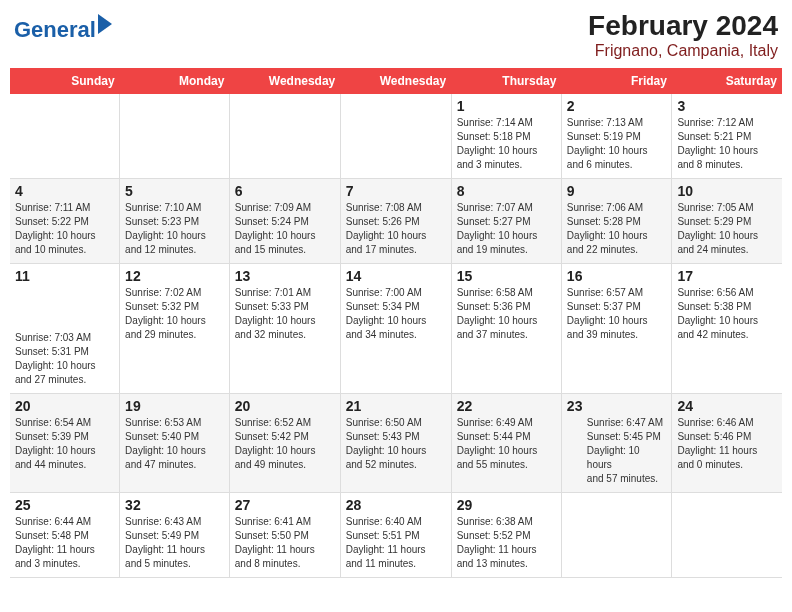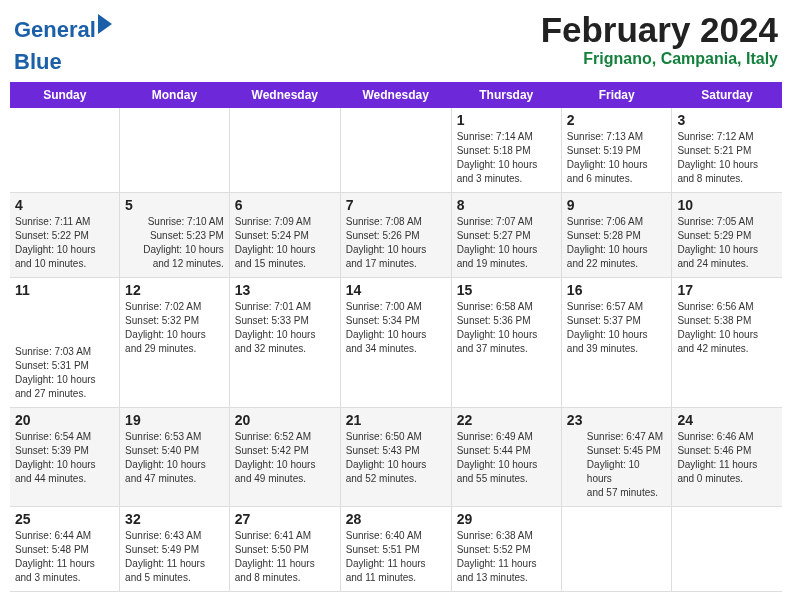--- a/index.html
+++ b/index.html
@@ -34,38 +34,38 @@
       border-left: 14px solid #1a5fa8;
       border-top: 10px solid transparent;
       border-bottom: 10px solid transparent;
       margin-left: 2px;
       margin-top: -4px;
     }
     .title-block {
       text-align: right;
     }
     .main-title {
-      font-size: 35px;
+      font-size: 28px;
       font-weight: bold;
       color: #222;
     }
     .subtitle {
       font-size: 16px;
-      color: #15803d;
-      font-weight: bold;
+      color: #7f1d1d;
+      font-weight: normal;
     }
     table {
       width: 100%;
       border-collapse: collapse;
       font-size: 11px;
     }
     thead tr th {
-      background-color: #6d28d9;
+      background-color: #ef4444;
       color: #fff;
-      text-align: center;
+      text-align: right;
       padding: 6px 5px;
       font-size: 12px;
       font-weight: bold;
     }
     tbody tr {
       border-bottom: 1px solid #ddd;
     }
     tbody tr:nth-child(odd) {
       background: #fff;
     }
@@ -95,21 +95,20 @@
 </head>
 <body>
 
 <div class="header">
   <div class="logo">
     <div>
       <div style="display:flex;align-items:center;">
         <span class="logo-text">General</span>
         <div class="logo-arrow"></div>
       </div>
-      <div class="logo-text">Blue</div>
     </div>
   </div>
   <div class="title-block">
     <div class="main-title">February 2024</div>
     <div class="subtitle">Frignano, Campania, Italy</div>
   </div>
 </div>
 
 <table>
   <thead>
@@ -154,21 +153,21 @@
       <tr>
         <td>
           <div class="day-num">4</div>
           <div class="day-info" style="white-space: pre-line;">Sunrise: 7:11 AM
 Sunset: 5:22 PM
 Daylight: 10 hours
 and 10 minutes.</div>
         </td>
         <td>
           <div class="day-num">5</div>
-          <div class="day-info" style="white-space: pre-line; text-align: right;">Sunrise: 7:10 AM
+          <div class="day-info" style="white-space: pre-line;">Sunrise: 7:10 AM
 Sunset: 5:23 PM
 Daylight: 10 hours
 and 12 minutes.</div>
         </td>
         <td>
           <div class="day-num">6</div>
           <div class="day-info" style="white-space: pre-line;">Sunrise: 7:09 AM
 Sunset: 5:24 PM
 Daylight: 10 hours
 and 15 minutes.</div>

